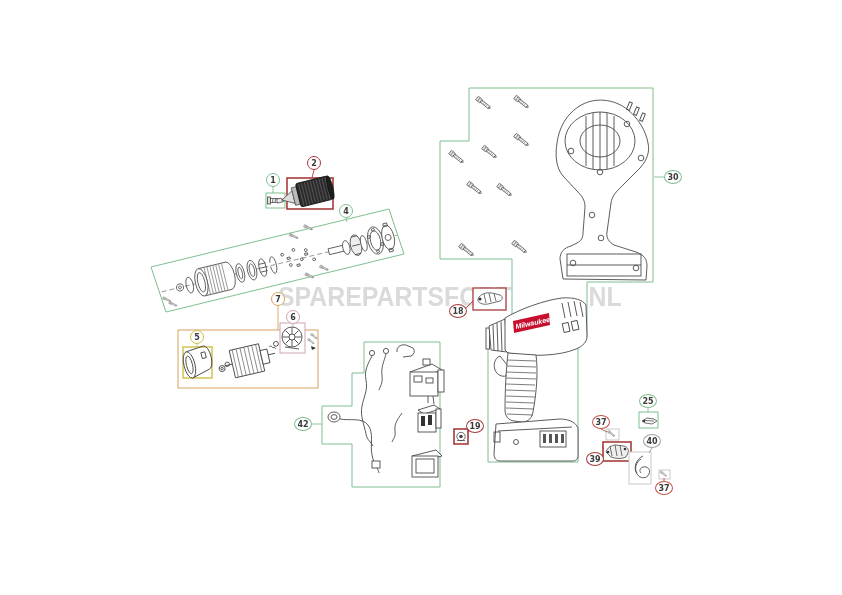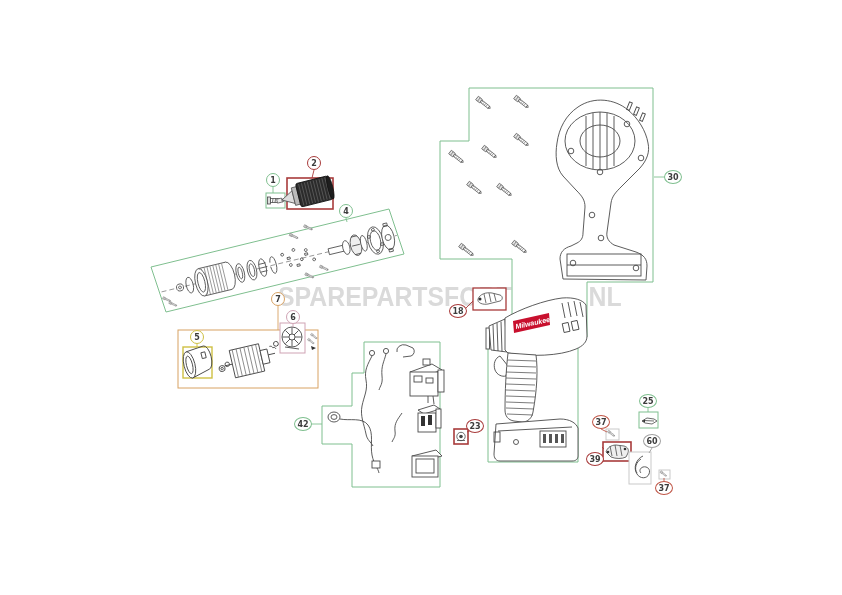--- a/index.html
+++ b/index.html
@@ -392,22 +392,22 @@
     </g>
   </svg>
 
   <div class="co green" style="left:266px;top:173px">1</div>
   <div class="co red" style="left:307px;top:156px">2</div>
   <div class="co green" style="left:339px;top:204px">4</div>
   <div class="co yellow" style="left:190px;top:330px">5</div>
   <div class="co pink" style="left:286px;top:310px">6</div>
   <div class="co orange" style="left:271px;top:292px">7</div>
   <div class="co red" style="left:449px;top:304px">18</div>
-  <div class="co red" style="left:466px;top:419px">23</div>
+  <div class="co red" style="left:466px;top:419px">19</div>
   <div class="co redorange" style="left:592px;top:415px">37</div>
   <div class="co redorange" style="left:655px;top:481px">37</div>
   <div class="co green" style="left:639px;top:394px">25</div>
   <div class="co red" style="left:586px;top:452px">39</div>
-  <div class="co gray" style="left:643px;top:434px">60</div>
+  <div class="co gray" style="left:643px;top:434px">40</div>
   <div class="co green" style="left:294px;top:417px">42</div>
   <div class="co green" style="left:664px;top:170px">30</div>
 
 </div>
 
 </body></html>

